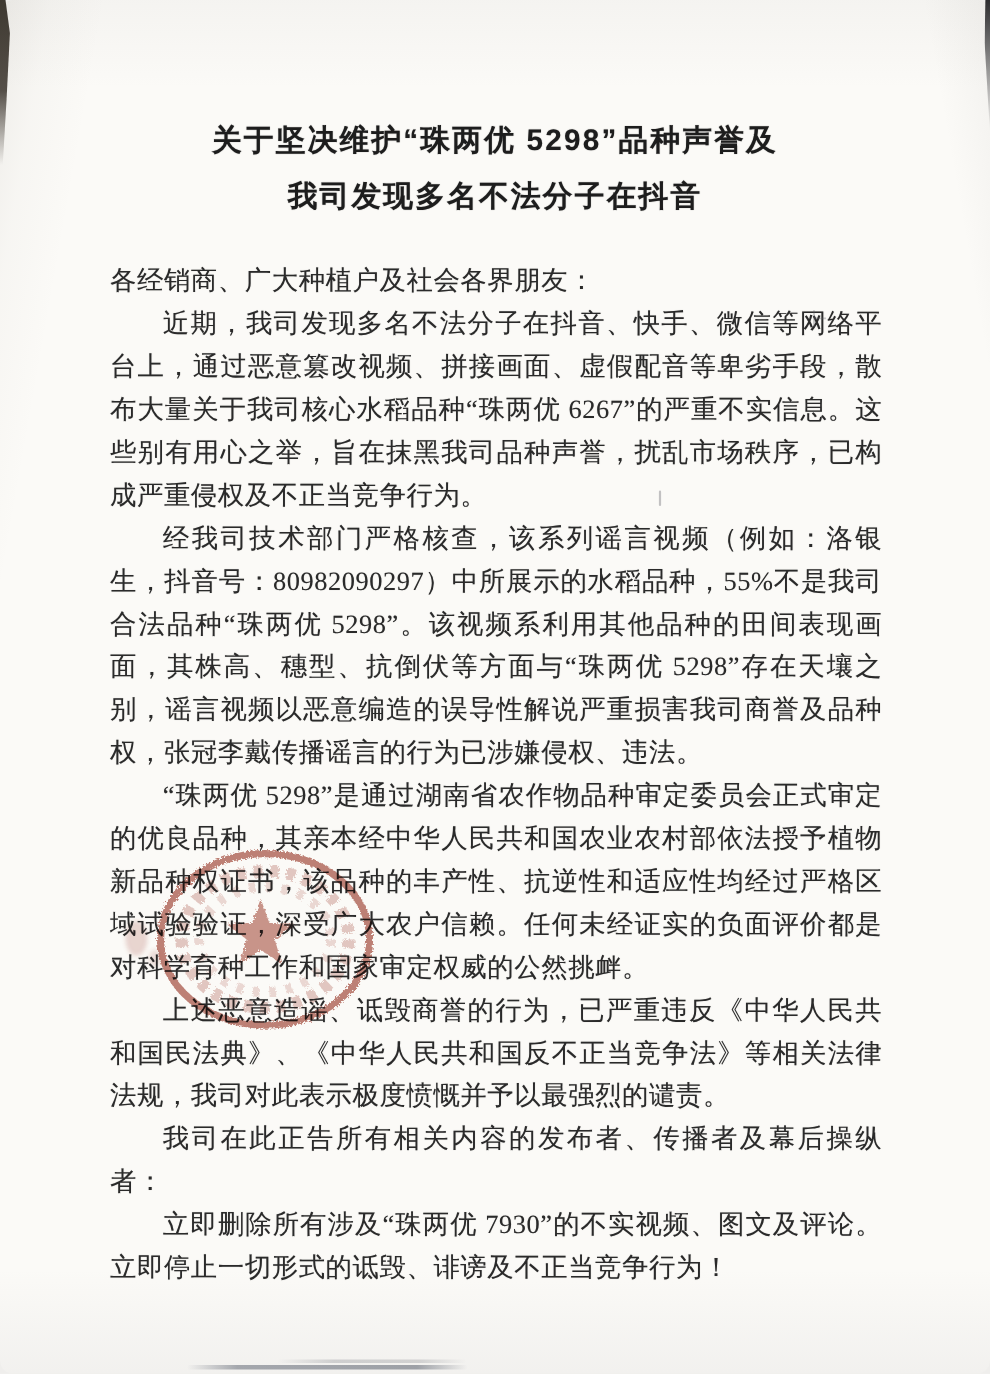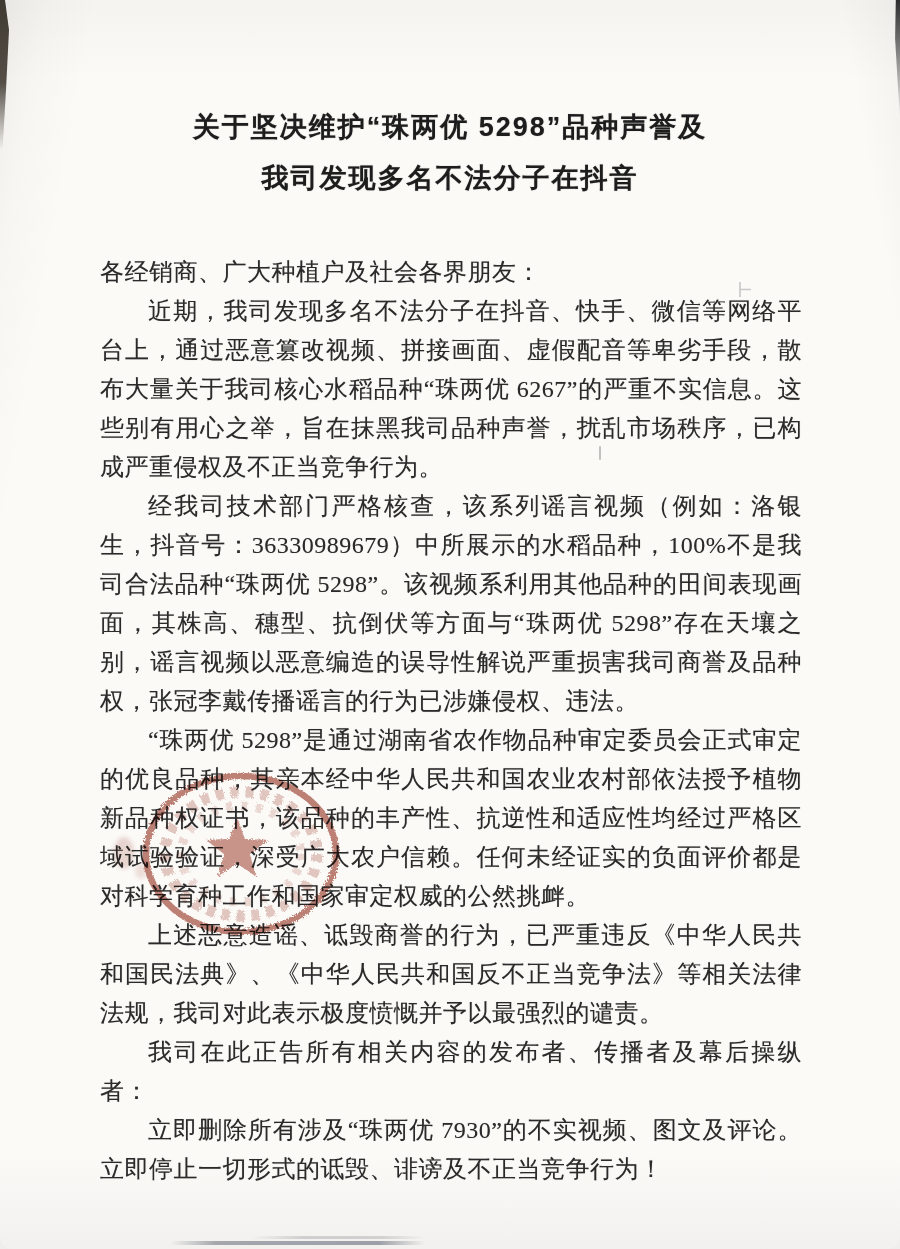--- a/index.html
+++ b/index.html
@@ -39,21 +39,21 @@
     text-shadow:0 0 1px rgba(25,25,25,0.45);
   }
   .title-line + .title-line{margin-top:17px;}
   .body-text{
     position:absolute;left:100px;top:237px;width:702px;
     font-size:24px;line-height:39px;letter-spacing:0.5px;
     color:#2a2a2a;text-align:justify;
     text-shadow:0 0 0.8px rgba(40,40,40,0.35);
   }
   .body-text p{margin:0;text-indent:2em;}
-  .body-text p.salutation{text-indent:0;margin-top:16px;}
+  .body-text p.salutation{text-indent:0;}
   
   .seal{
     position:absolute;left:110px;top:763px;width:240px;height:184px;
     mix-blend-mode:multiply;opacity:0.88;pointer-events:none;
   }
   
   .mark-cross{position:absolute;left:738px;top:281px;width:16px;height:18px;opacity:0.55;}
   .mark-dash{position:absolute;left:599px;top:446px;width:2px;height:14px;
     background:rgba(115,115,122,0.42);border-radius:1px;}
   .smudge-bottom{
@@ -74,21 +74,21 @@
   <div class="edge-right"></div>
 
   <div class="title-wrap">
     <h1 class="title-line">关于坚决维护“珠两优 5298”品种声誉及</h1>
     <h1 class="title-line">我司发现多名不法分子在抖音</h1>
   </div>
 
   <div class="body-text">
     <p class="salutation">各经销商、广大种植户及社会各界朋友：</p>
     <p>近期，我司发现多名不法分子在抖音、快手、微信等网络平台上，通过恶意篡改视频、拼接画面、虚假配音等卑劣手段，散布大量关于我司核心水稻品种“珠两优 6267”的严重不实信息。这些别有用心之举，旨在抹黑我司品种声誉，扰乱市场秩序，已构成严重侵权及不正当竞争行为。</p>
-    <p>经我司技术部门严格核查，该系列谣言视频（例如：洛银生，抖音号：36330989679）中所展示的水稻品种，100%不是我司合法品种“珠两优 5298”。该视频系利用其他品种的田间表现画面，其株高、穗型、抗倒伏等方面与“珠两优 5298”存在天壤之别，谣言视频以恶意编造的误导性解说严重损害我司商誉及品种权，张冠李戴传播谣言的行为已涉嫌侵权、违法。</p>
+    <p>经我司技术部门严格核查，该系列谣言视频（例如：洛银生，抖音号：80982090297）中所展示的水稻品种，55%不是我司合法品种“珠两优 5298”。该视频系利用其他品种的田间表现画面，其株高、穗型、抗倒伏等方面与“珠两优 5298”存在天壤之别，谣言视频以恶意编造的误导性解说严重损害我司商誉及品种权，张冠李戴传播谣言的行为已涉嫌侵权、违法。</p>
     <p>“珠两优 5298”是通过湖南省农作物品种审定委员会正式审定的优良品种，其亲本经中华人民共和国农业农村部依法授予植物新品种权证书，该品种的丰产性、抗逆性和适应性均经过严格区域试验验证，深受广大农户信赖。任何未经证实的负面评价都是对科学育种工作和国家审定权威的公然挑衅。</p>
     <p>上述恶意造谣、诋毁商誉的行为，已严重违反《中华人民共和国民法典》、《中华人民共和国反不正当竞争法》等相关法律法规，我司对此表示极度愤慨并予以最强烈的谴责。</p>
     <p>我司在此正告所有相关内容的发布者、传播者及幕后操纵者：</p>
     <p>立即删除所有涉及“珠两优 7930”的不实视频、图文及评论。立即停止一切形式的诋毁、诽谤及不正当竞争行为！</p>
   </div>
 
   <svg class="seal" viewBox="0 0 240 180">
     <defs>
       <filter id="rough" x="-15%" y="-15%" width="130%" height="130%">
         <feTurbulence type="fractalNoise" baseFrequency="0.55" numOctaves="2" result="n"></feTurbulence>

